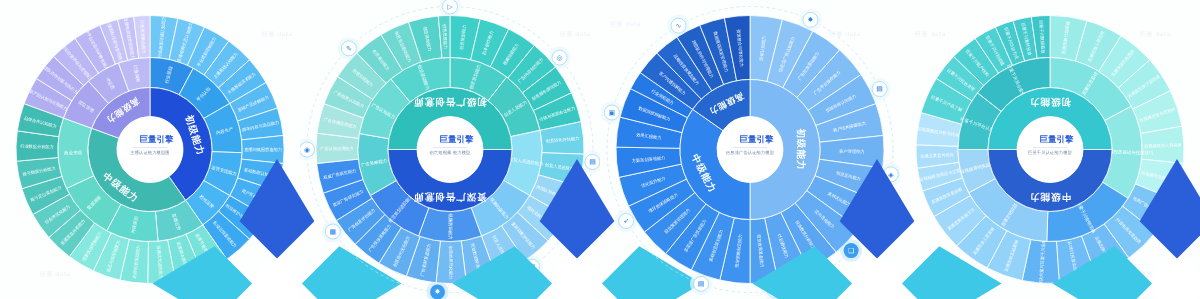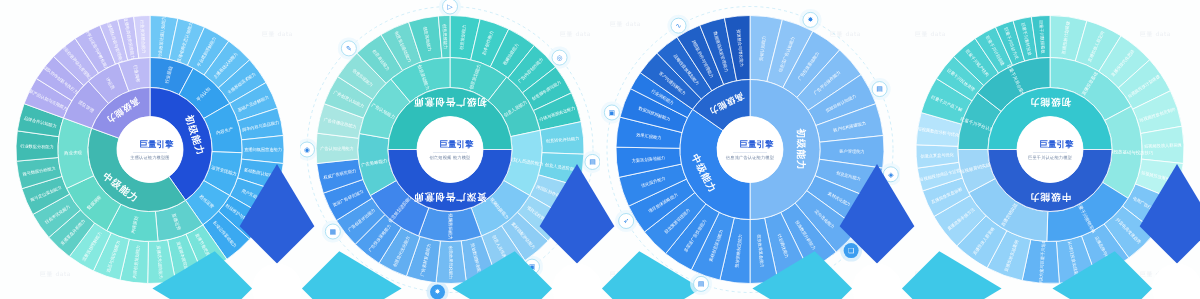--- a/index.html
+++ b/index.html
@@ -5,21 +5,21 @@
   html,body{margin:0;padding:0;background:#ffffff;}
   body{width:1200px;height:299px;overflow:hidden;
        font-family:"DejaVu Sans","Liberation Sans",sans-serif;}
   #stage{position:relative;width:1200px;height:299px;background:#fdfefe;}
   .panel{position:absolute;top:0;width:300px;height:299px;}
   #p1{left:0;} #p2{left:300px;} #p3{left:600px;} #p4{left:900px;}
   .panel svg{display:block;width:300px;height:299px;}
   .wm{position:absolute;font-size:6px;color:#eceff3;letter-spacing:.5px;
       user-select:none;pointer-events:none;}
   .logo-wrap{position:absolute;display:flex;flex-direction:column;
-      align-items:center;justify-content:center;pointer-events:none;}
+      align-items:center;pointer-events:none;}
   .logo-row{display:flex;align-items:center;gap:2px;}
   .logo-mark{width:11px;height:11px;position:relative;}
   .logo-text{font-size:8.5px;font-weight:bold;color:#2b5fd9;letter-spacing:0px;
       font-family:"DejaVu Sans","Liberation Sans",sans-serif;}
   .logo-sub{font-size:4.2px;color:#6b7f9e;margin-top:1.5px;white-space:nowrap;
       letter-spacing:.2px;}
   .logo-div{width:34px;height:1px;background:#e3e9f2;margin:1.2px 0;}
 </style>
 </head>
 <body>

